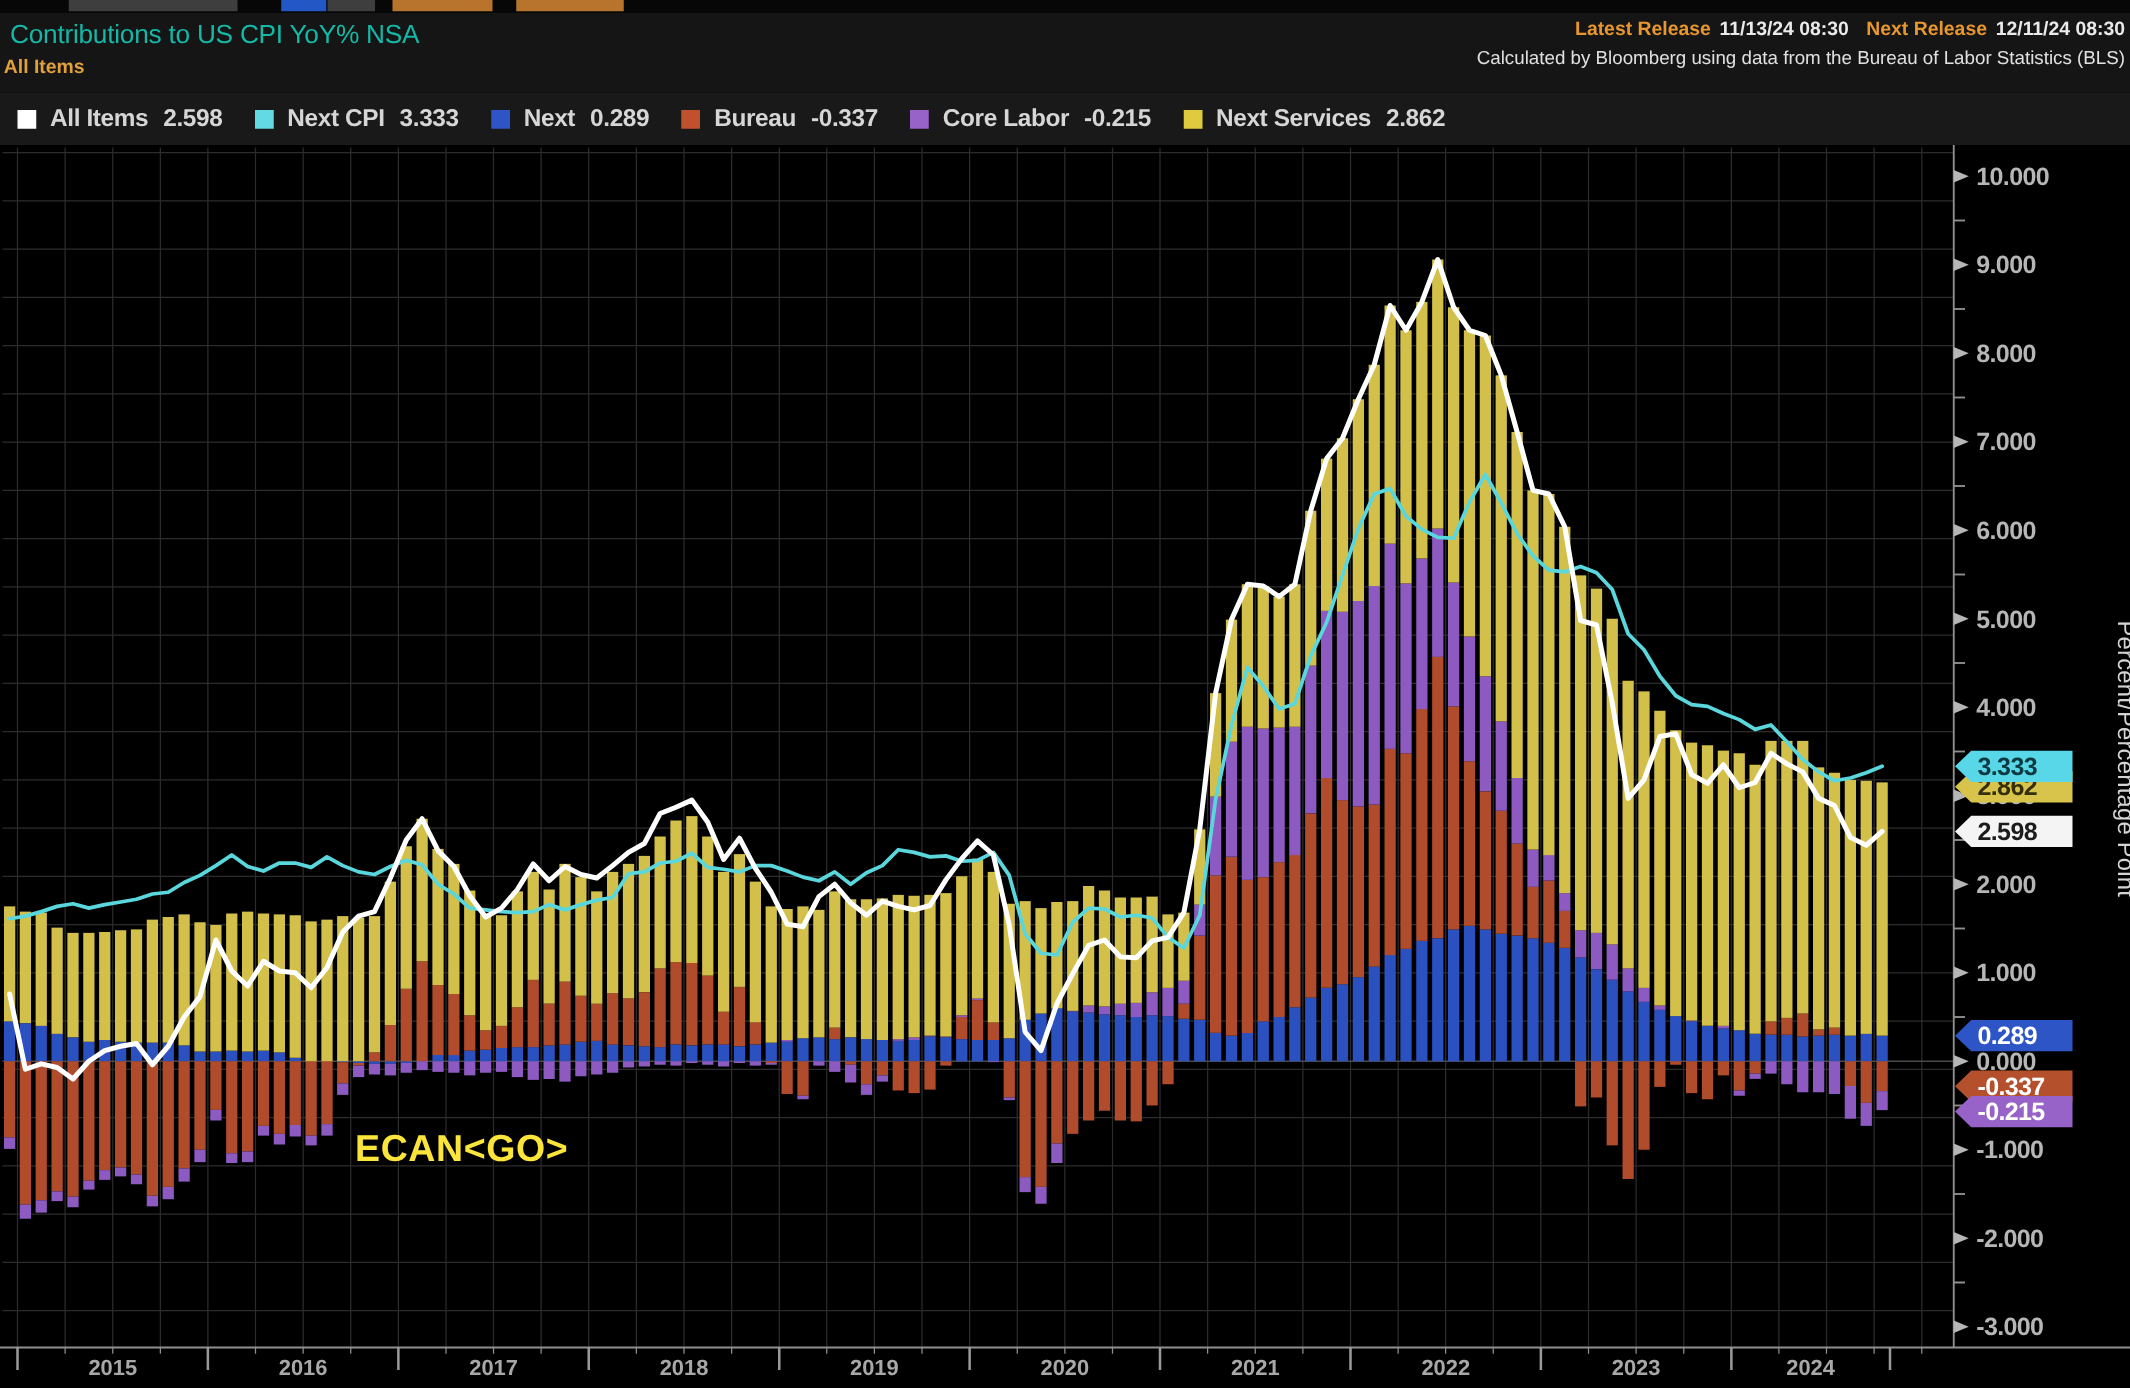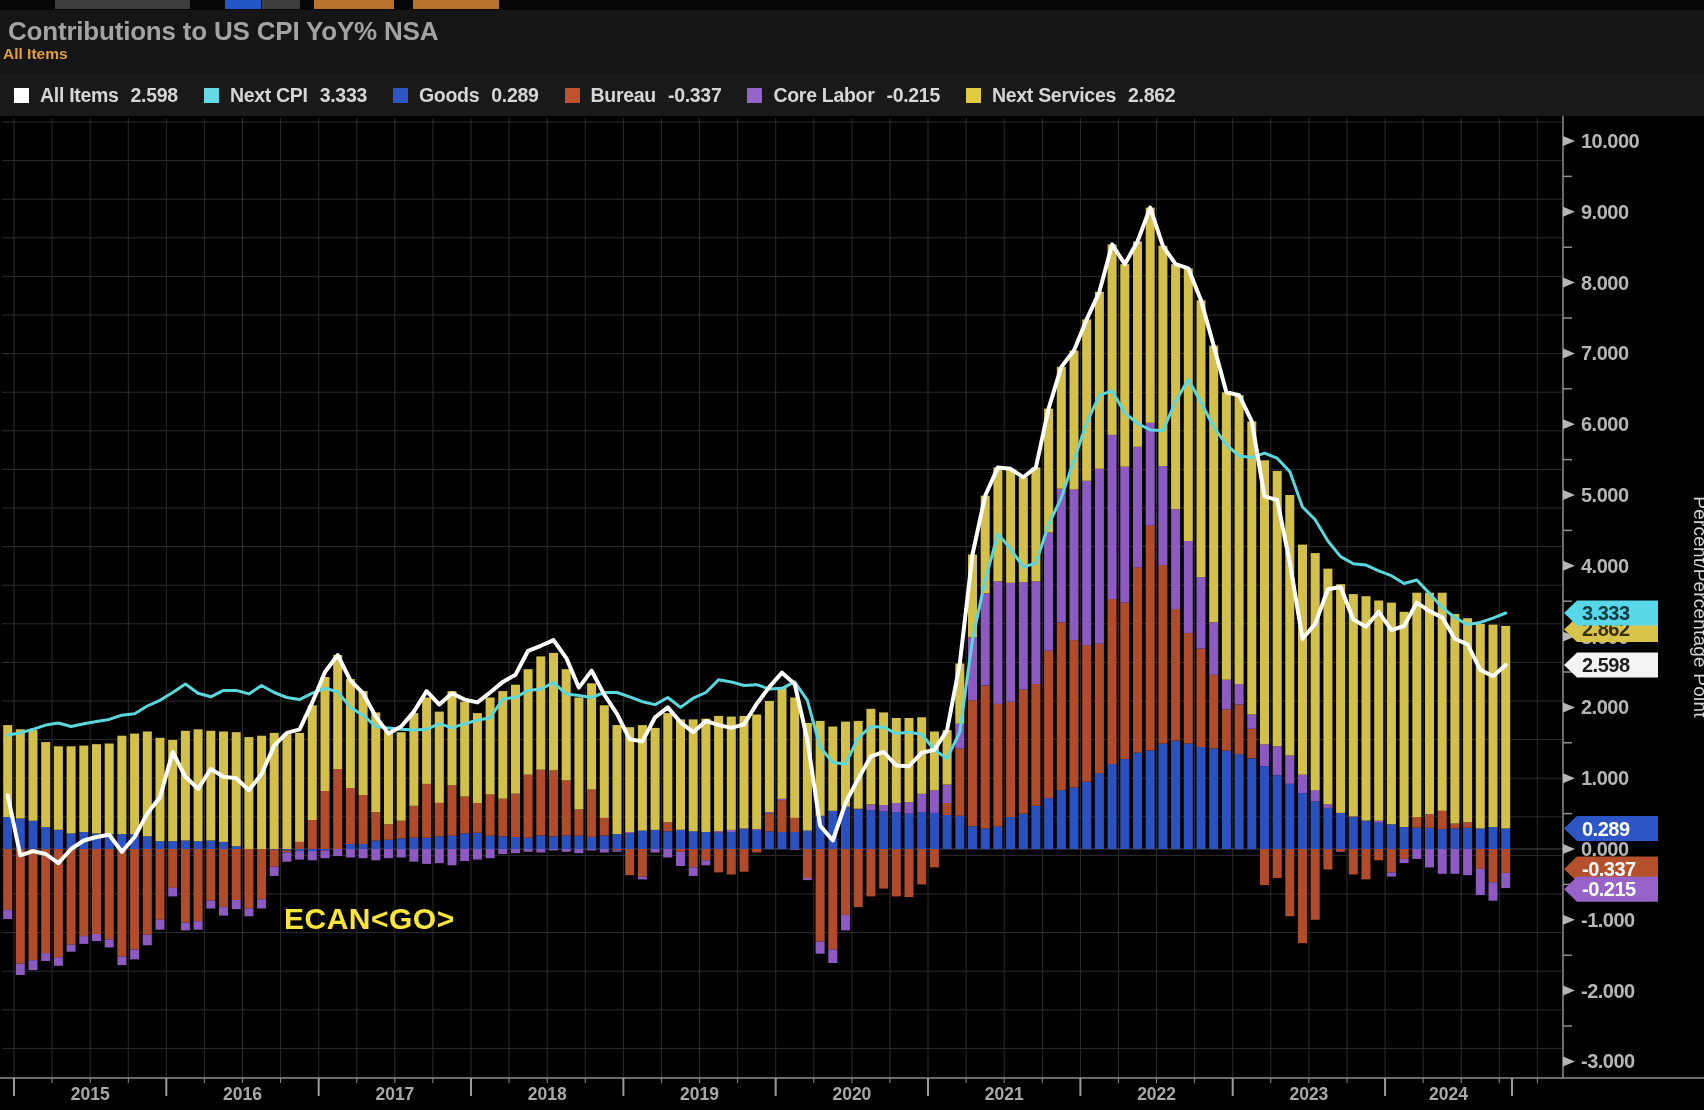--- a/index.html
+++ b/index.html
@@ -1,21 +1,21 @@
 <!DOCTYPE html>
 <html><head>
 <meta charset="utf-8">
 <style>
   html,body{margin:0;padding:0;background:#000;}
   body{width:1704px;height:1110px;overflow:hidden;font-family:"Liberation Sans",sans-serif;}
   .screen{position:relative;width:1704px;height:1110px;background:#000;overflow:hidden;}
   .topstrip{position:absolute;top:0;left:0;width:1704px;height:10px;background:#070707;z-index:4;}
   .topstrip .seg{position:absolute;top:0;height:9px;}
   .header{position:absolute;top:10px;left:0;width:1704px;height:64px;background:#151515;z-index:3;}
-  .title{position:absolute;left:8px;top:6px;font-size:26px;font-weight:700;color:#a3a3a3;letter-spacing:-0.2px;white-space:nowrap;}
+  .title{position:absolute;left:8px;top:6px;font-size:21px;font-weight:400;color:#14b8a6;letter-spacing:-0.2px;white-space:nowrap;}
   .subtitle{position:absolute;left:3px;top:35px;font-size:15.5px;font-weight:700;color:#e2a03c;}
   .hdr-right{position:absolute;right:4px;top:5px;text-align:right;z-index:3;}
   .release-line{font-size:15.5px;font-weight:700;color:#eaeaea;white-space:nowrap;}
   .release-line .orange{color:#e8962e;}
   .release-line .val{margin-left:7px;}
   .release-line .gap{margin-left:14px;}
   .attribution{margin-top:5px;font-size:15px;font-weight:400;color:#e0e0e0;white-space:nowrap;}
   .legendbar{position:absolute;top:74px;left:0;width:1704px;height:42px;background:#191919;display:flex;align-items:center;padding-left:14px;box-sizing:border-box;z-index:3;}
   .li{display:flex;align-items:center;margin-right:26px;cursor:default;}
   .sw{width:15px;height:15px;margin-right:11px;flex:none;}
@@ -39,37 +39,41 @@
       <div class="seg" style="left: 225px; width: 36px; background: rgb(34, 87, 197);"></div>
       <div class="seg" style="left: 262px; width: 38px; background: rgb(62, 62, 62);"></div>
       <div class="seg" style="left: 314px; width: 80px; background: rgb(184, 116, 44);"></div>
       <div class="seg" style="left: 413px; width: 86px; background: rgb(184, 116, 44);"></div>
     </div>
 
   <div class="header">
     <div class="title">Contributions to US CPI YoY% NSA</div>
     <div class="subtitle">All Items</div>
     <div class="hdr-right">
+      <div class="release-line">
+        <span class="orange">Latest Release</span><span class="val">11/13/24 08:30</span><span class="orange gap">Next Release</span><span class="val">12/11/24 08:30</span>
+      </div>
+      <div class="attribution">Calculated by Bloomberg using data from the Bureau of Labor Statistics (BLS)</div>
     </div>
   </div>
 
   <div class="legendbar" id="legendbar">
       <div class="li">
         <span class="sw" style="background:#ffffff"></span>
         <span class="ll">All Items</span>
         <span class="lv">2.598</span>
       </div>
       <div class="li">
         <span class="sw" style="background:#62d9e3"></span>
         <span class="ll">Next CPI</span>
         <span class="lv">3.333</span>
       </div>
       <div class="li">
         <span class="sw" style="background:#2e55c6"></span>
-        <span class="ll">Goods</span>
+        <span class="ll">Next</span>
         <span class="lv">0.289</span>
       </div>
       <div class="li">
         <span class="sw" style="background:#c0512e"></span>
         <span class="ll">Bureau</span>
         <span class="lv">-0.337</span>
       </div>
       <div class="li">
         <span class="sw" style="background:#9763c9"></span>
         <span class="ll">Core Labor</span>

